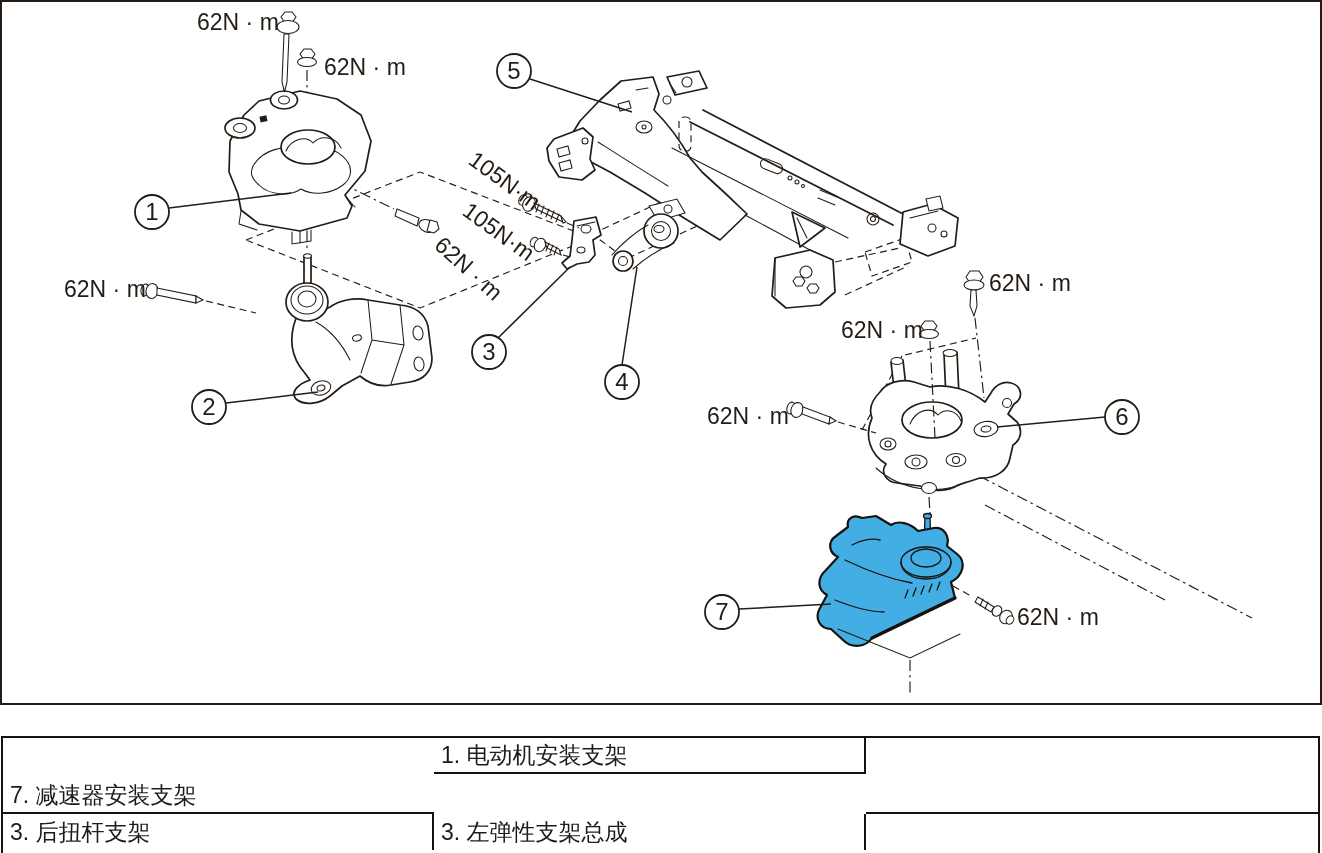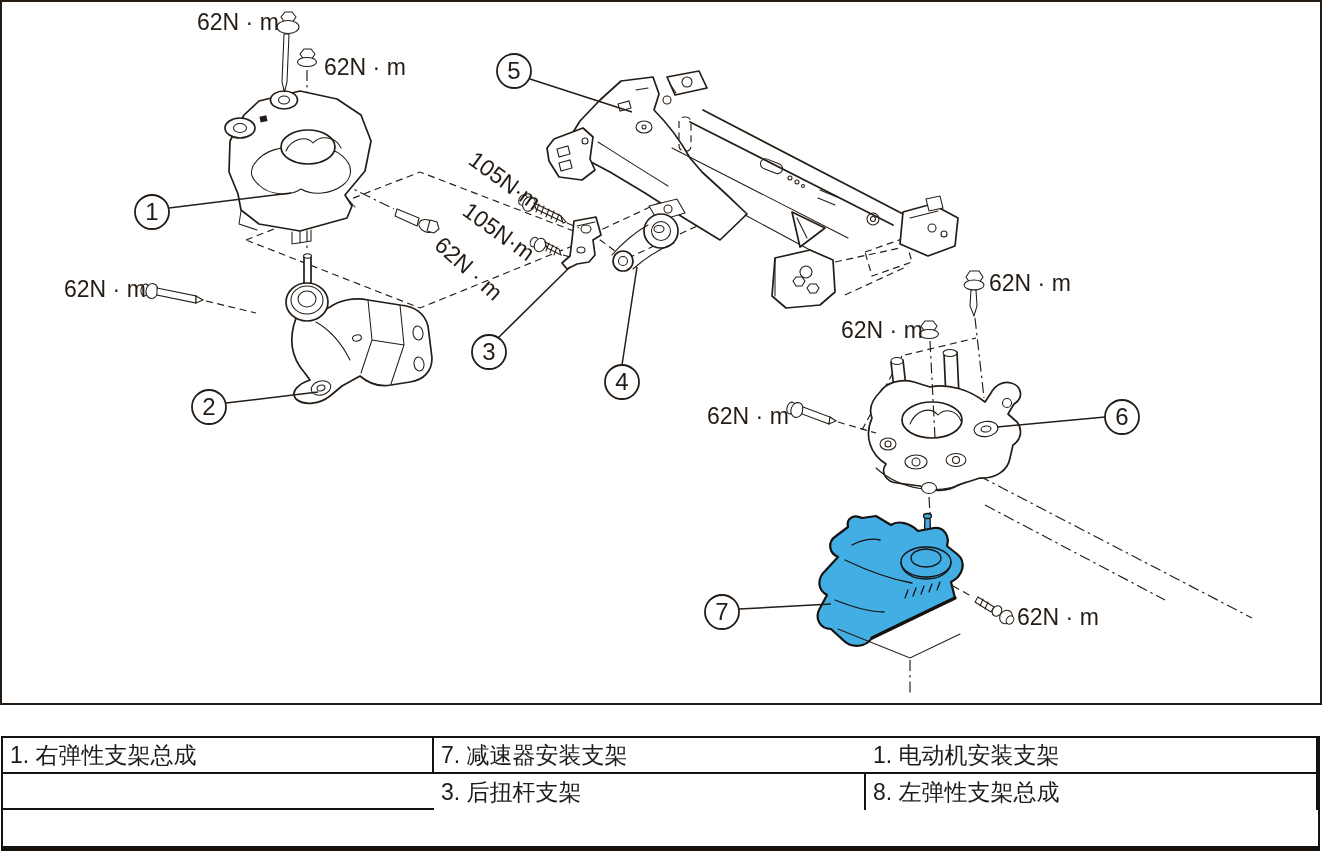--- a/index.html
+++ b/index.html
@@ -30,21 +30,21 @@
     position:absolute; left:1px; top:736px; width:1319px;
     border:2px solid #18120E; border-bottom-width:5px;
     display:grid; grid-template-columns:431px 432px auto;
     background:#fff;
   }
   .cell {
     height:36px; border-right:2px solid #18120E; border-bottom:2px solid #18120E;
     font-size:23px; color:#1B1B1B; display:flex; align-items:center;
     padding-left:7px; white-space:nowrap; overflow:hidden;
   }
-  .cell.last-col { border-right:none; }
+  .cell.last-col { border-right:none;margin-top:40px; }
   .cell.last-row { border-bottom:none; }
 </style>
 </head>
 <body>
 
 <svg class="figure-svg" width="1322" height="710" viewBox="0 0 1322 710">
 
   <rect class="frame" x="1" y="1" width="1320" height="703"></rect>
 
   <g>
@@ -305,20 +305,19 @@
     </g>
     <g>
       <path class="lead" d="M 739,609 L 831,604"></path>
       <circle class="co" cx="722" cy="612" r="17"></circle>
       <text class="cnum" x="722" y="620">7</text>
     </g>
   </g>
 </svg>
 
 <div class="parts-table">
-  <div class="cell">1. 右弹性支架总成</div>
   <div class="cell last-col">7. 减速器安装支架</div>
   <div class="cell">1. 电动机安装支架</div>
   <div class="cell last-col"></div>
   <div class="cell last-row">3. 后扭杆支架</div>
-  <div class="cell last-row">8. 左弹性支架总成</div>
+  <div class="cell last-row">3. 左弹性支架总成</div>
   <div class="cell last-row last-col"></div>
 </div>
 
 </body></html>

